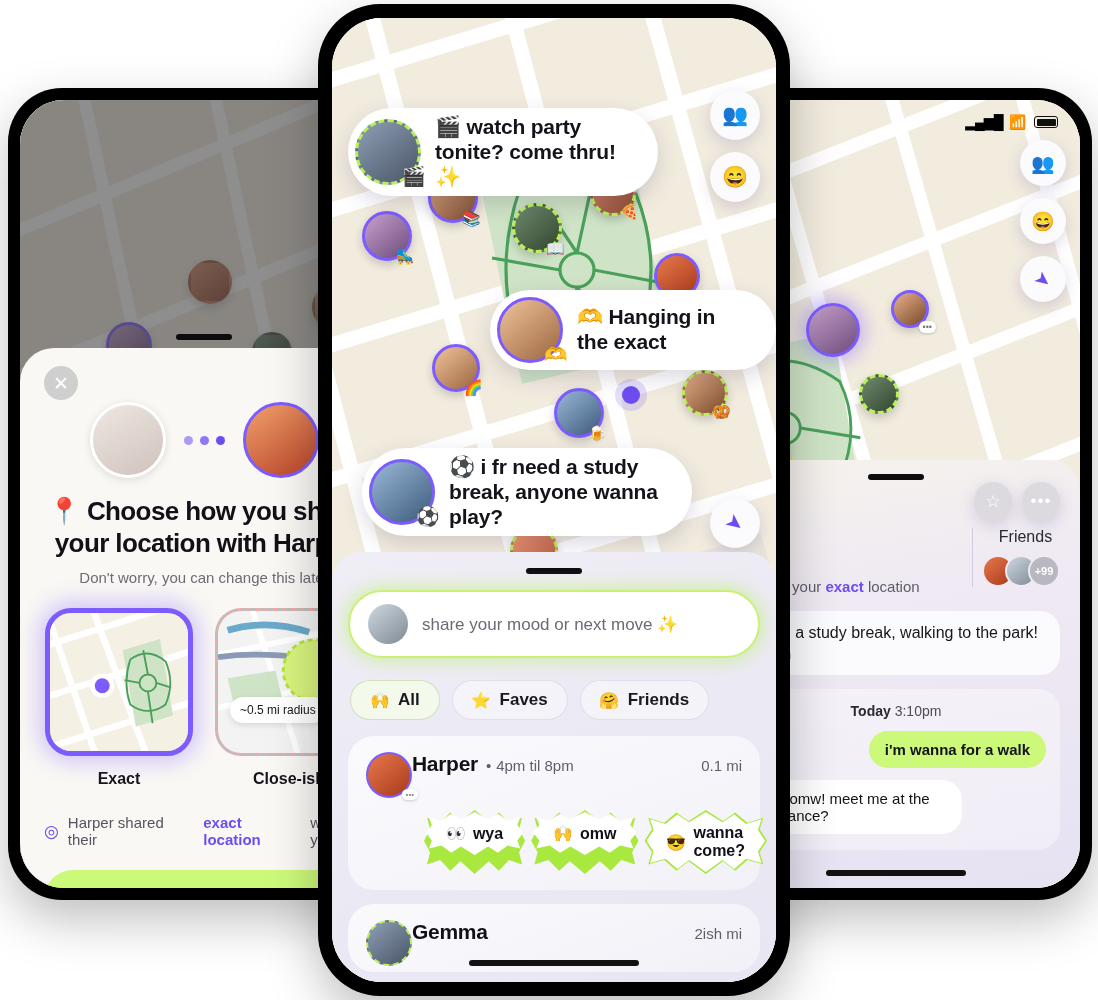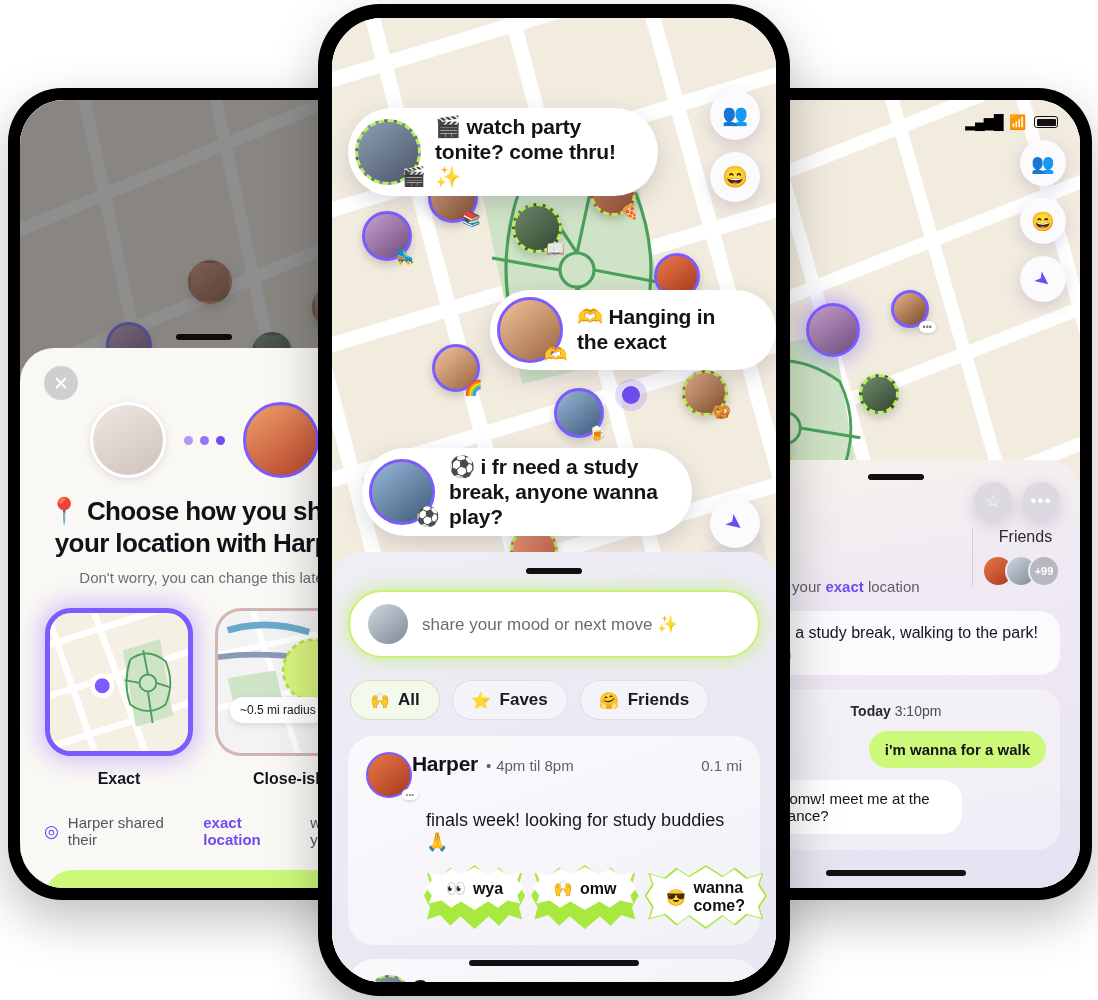--- a/index.html
+++ b/index.html
@@ -563,21 +563,20 @@
             <div class="cav a5">
               <span class="bub">•••</span>
             </div>
             <div class="head">
               <span class="nm">Harper</span>
               <span class="time">•</span>
               <span class="time" style="margin-left:5px;">4pm til 8pm</span>
               <span class="dist">0.1 mi</span>
             </div>
           </div>
-          <div class="body">finals week! looking for study buddies 🙏</div>
           <div class="reactions">
             <div class="burst-wrap">
                 <div class="burst">
                   <span>👀</span>
                   <span>wya</span>
                 </div>
               </div>
             <div class="burst-wrap">
                 <div class="burst">
                   <span>🙌</span>

